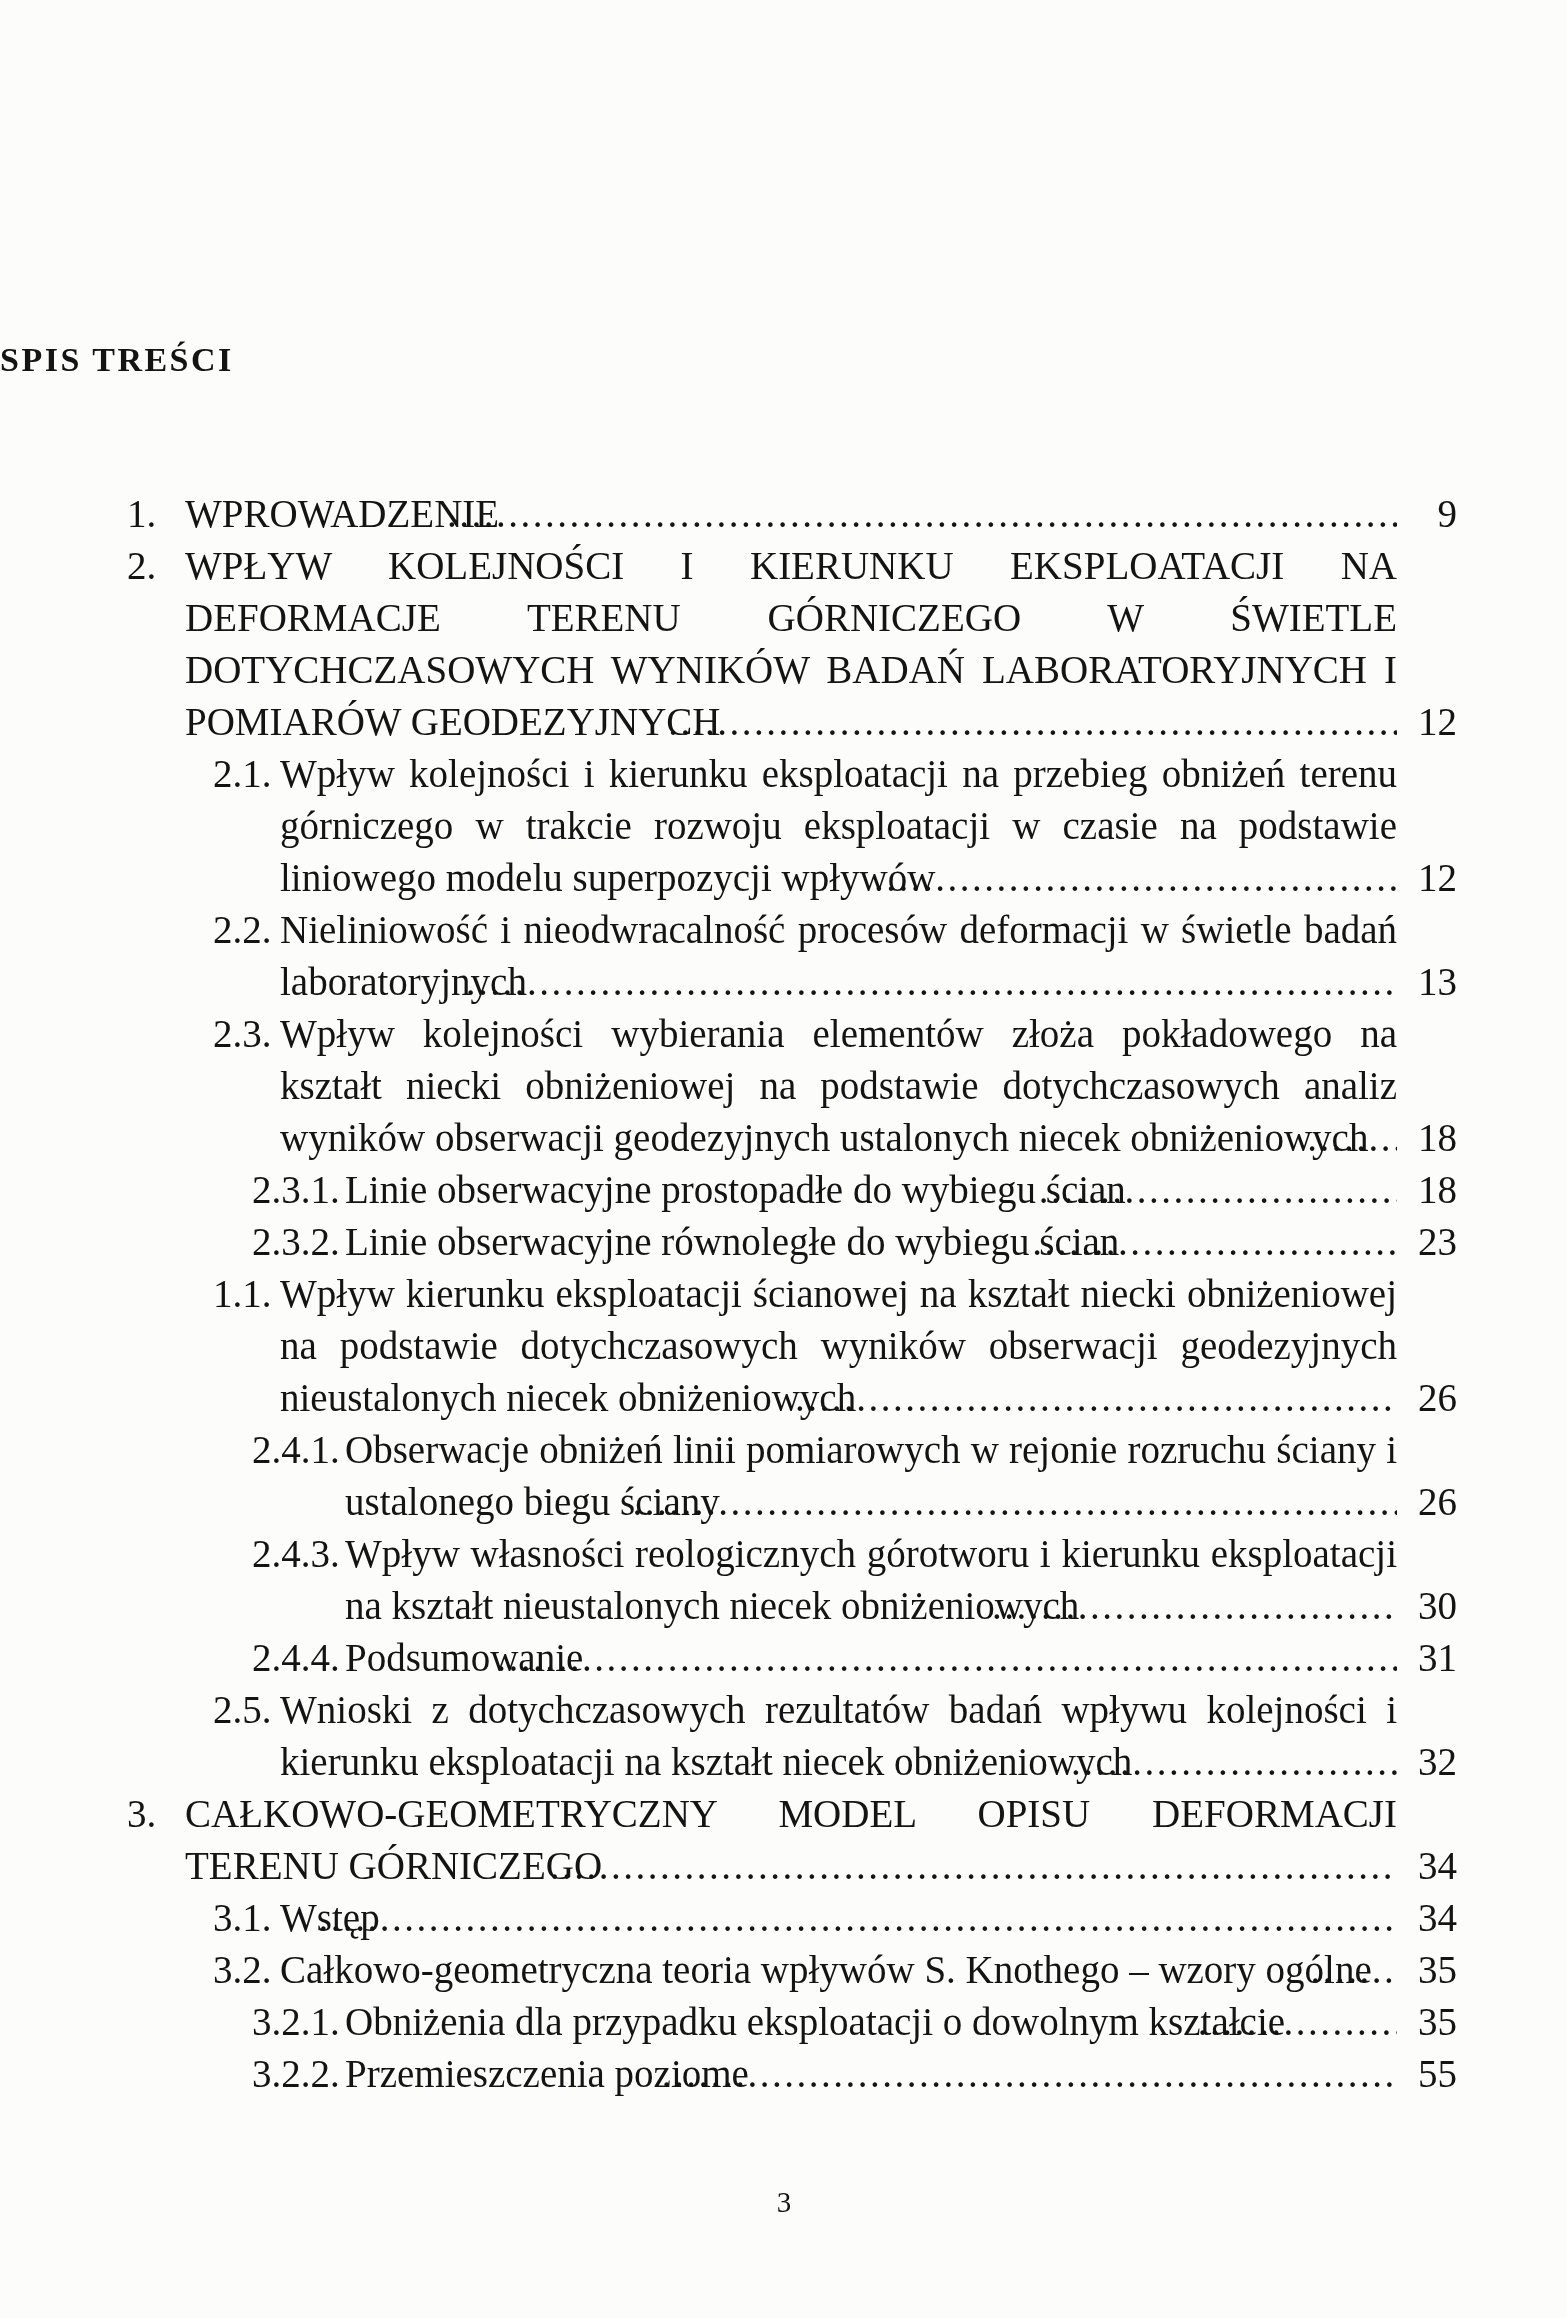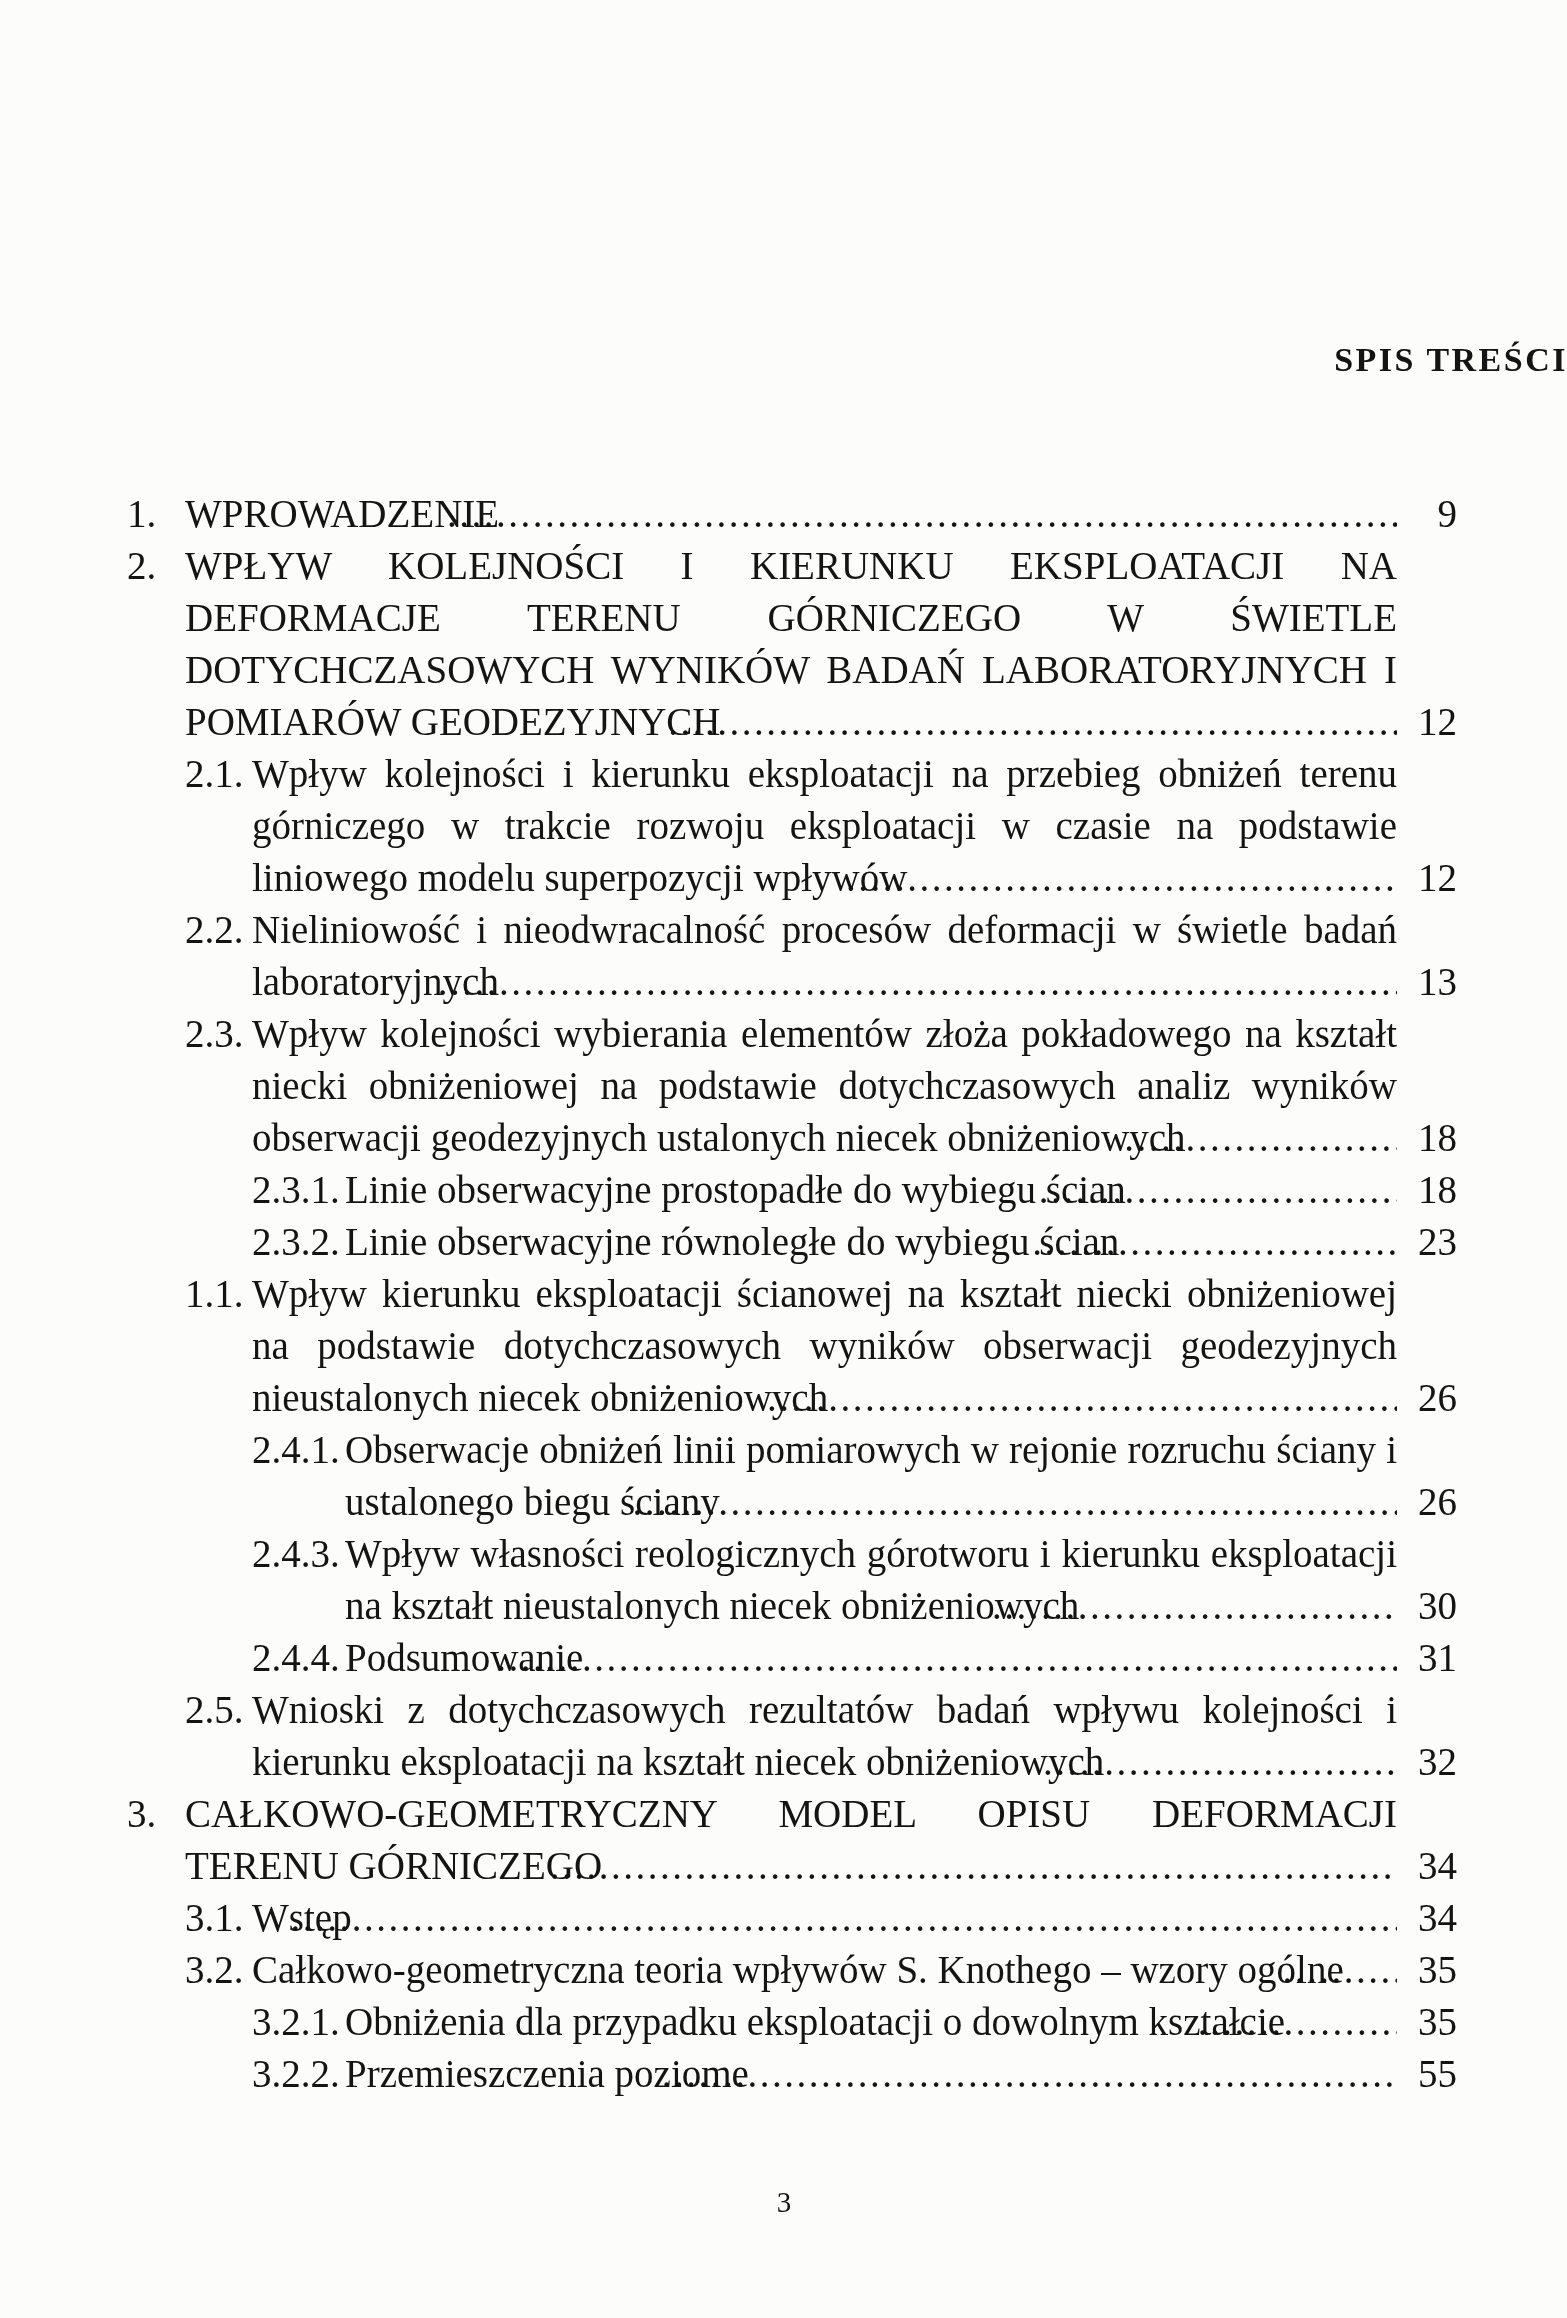--- a/index.html
+++ b/index.html
@@ -15,21 +15,21 @@
     color: #141414;
     font-family: "Liberation Serif", "DejaVu Serif", serif;
     position: relative;
   }
 
   .page-title {
     position: absolute;
     top: 343px;
     left: 0;
     width: 100%;
-    text-align: right;
+    text-align: left;
     font-size: 34px;
     font-weight: bold;
     letter-spacing: 2.5px;
     line-height: 1;
   }
 
   .toc {
     position: absolute;
     top: 488px;
     left: 127px;
@@ -60,21 +60,21 @@
   }
 
   .entry-num {
     display: inline-block;
     text-indent: 0;
   }
 
   .lvl1 .entry-main { padding-left: 58px;  text-indent: -58px; }
   .lvl1 .entry-num  { width: 58px; }
 
-  .lvl2 { margin-left: 58px; }
+  .lvl2 { margin-left: 86px; }
   .lvl2 .entry-main { padding-left: 67px;  text-indent: -67px; }
   .lvl2 .entry-num  { width: 67px; }
 
   .lvl3 { margin-left: 125px; align-items: flex-end; }
   .lvl3 .entry-main { padding-left: 93px; text-indent: -93px; }
   .lvl3 .entry-num  { width: 93px; }
 
   .dots {
     position: absolute;
     white-space: nowrap;

